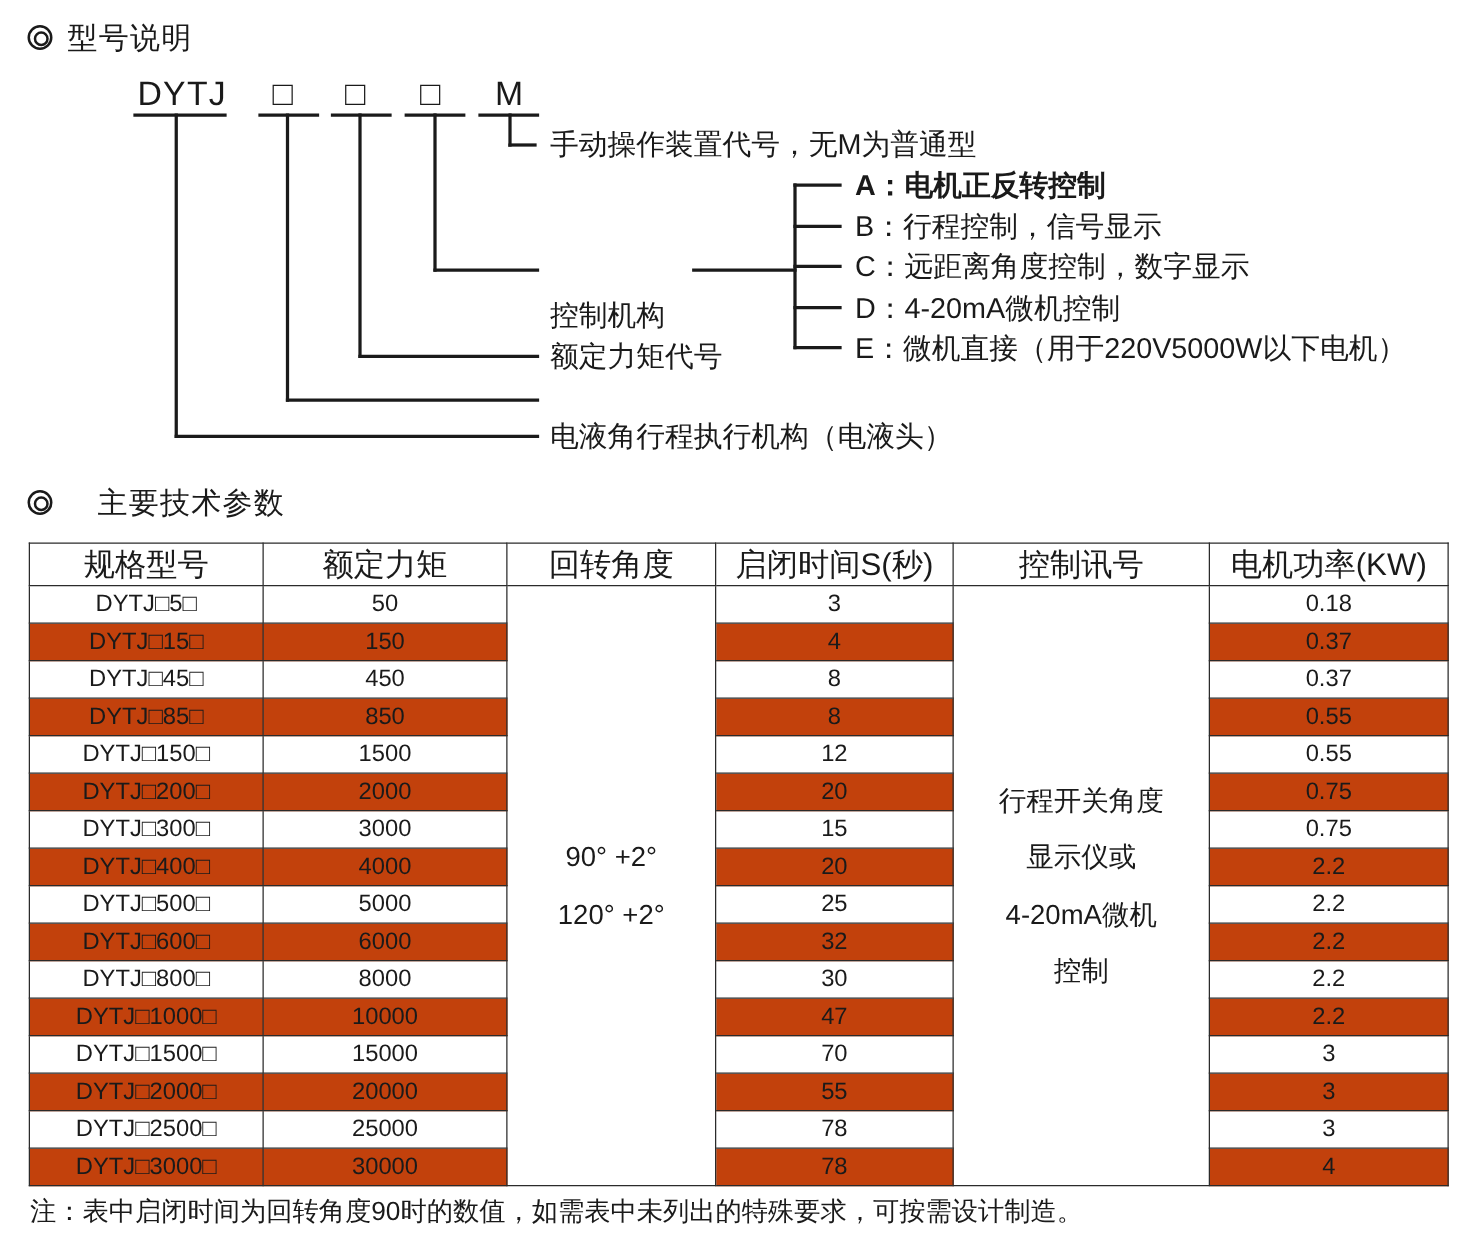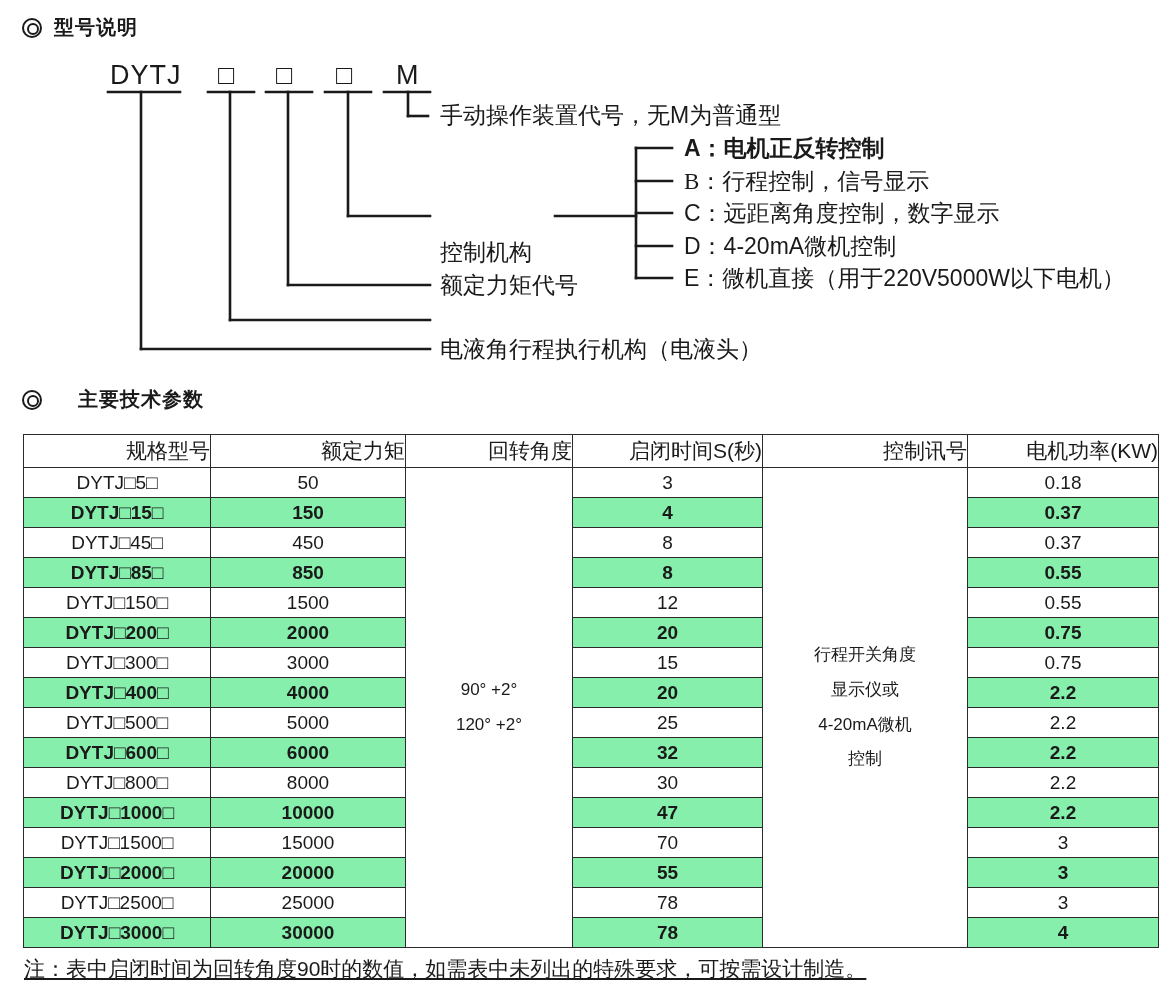--- a/index.html
+++ b/index.html
@@ -12,22 +12,22 @@
     position:relative;
     overflow:hidden;
   }
 
   
   .section-head {
     position:absolute;
     display:flex;
     align-items:center;
     gap:12px;
-    font-size:20px;
-    font-weight:bold;
+    font-size:24px;
+    font-weight:normal;
     letter-spacing:1px;
     white-space:nowrap;
   }
   .ring {
     display:inline-block;
     width:20px; height:20px;
     border:2px solid #1a1a1a;
     border-radius:50%;
     position:relative;
     flex:0 0 auto;
@@ -71,41 +71,40 @@
     table-layout:fixed;
     font-size:19px;
   }
   #spec-table th, #spec-table td {
     border:1px solid #2b2b2b;
     text-align:center;
     padding:0;
     font-weight:normal;
     white-space:nowrap;
   }
-  #spec-table th { height:33px; font-size:21px;text-align:right; }
+  #spec-table th { height:33px; font-size:25px; }
   #spec-table td { height:30px; }
-  #spec-table tbody tr.alt td.shade { background:#86efac;font-weight:bold; }
-  td.merged { font-size:17px; line-height:2.05; white-space:normal; }
+  #spec-table tbody tr.alt td.shade { background:#c2410c; }
+  td.merged { font-size:22px; line-height:2.05; white-space:normal; }
 
   .col-model  { width:187px; }
   .col-torque { width:195px; }
   .col-angle  { width:167px; }
   .col-time   { width:190px; }
   .col-signal { width:205px; }
   .col-power  { width:191px; }
 
   .angle-lines { line-height:2.2; }
 
   
   #footnote {
     position:absolute;
     left:24px; top:955px;
     font-size:21px;
     white-space:nowrap;
-    text-decoration:underline;
   }
 </style>
 </head>
 <body>
 
 <div class="section-head" id="head-model">
   <span class="ring"></span>
   <span>型号说明</span>
 </div>
 
@@ -152,21 +151,21 @@
   <div class="dg-code" style="left:276px; top:62px;">□</div>
   <div class="dg-code" style="left:336px; top:62px;">□</div>
   <div class="dg-code" style="left:396px; top:62px;">M</div>
 
   <div class="dg-text" style="left:440px; top:104px;">手动操作装置代号，无M为普通型</div>
   <div class="dg-text" style="left:440px; top:205px;margin-top:36px;">控制机构</div>
   <div class="dg-text" style="left:440px; top:274px;">额定力矩代号</div>
   <div class="dg-text" style="left:440px; top:338px;">电液角行程执行机构（电液头）</div>
 
   <div class="dg-text" style="left:684px; top:137px;font-weight:bold;">A：电机正反转控制</div>
-  <div class="dg-text" style="left:684px; top:170px;font-family:Liberation Serif, serif;">B：行程控制，信号显示</div>
+  <div class="dg-text" style="left:684px; top:170px;">B：行程控制，信号显示</div>
   <div class="dg-text" style="left:684px; top:202px;">C：远距离角度控制，数字显示</div>
   <div class="dg-text" style="left:684px; top:235px;">D：4-20mA微机控制</div>
   <div class="dg-text" style="left:684px; top:267px;">E：微机直接（用于220V5000W以下电机）</div>
 </div>
 
 <div class="section-head" id="head-specs">
   <span class="ring"></span>
   <span>主要技术参数</span>
 </div>
 

